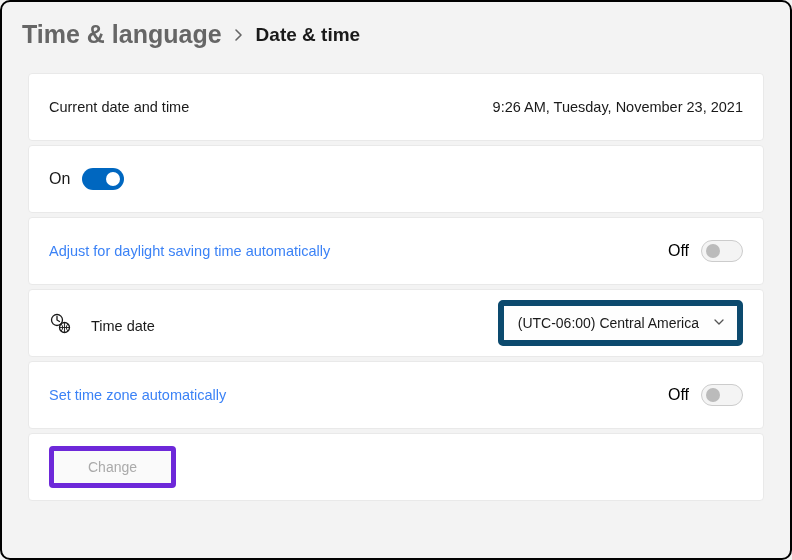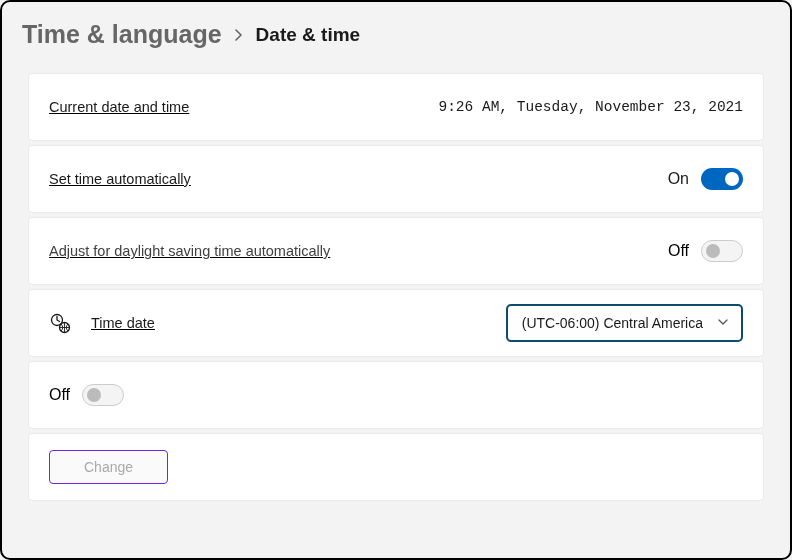--- a/index.html
+++ b/index.html
@@ -46,33 +46,31 @@
       border-radius: 4px;
       display: flex;
       align-items: center;
       justify-content: space-between;
       padding: 0 20px;
       min-height: 68px;
     }
     .row.with-icon { min-height: 68px; }
     .row-left {
       display: flex;
-      align-items: center;
+      align-items: flex-end;
       gap: 20px;
-      text-decoration: underline;
     }
     .row-label {
       font-size: 14.5px;
       color: #1a1a1a;
     }
-    .row.disabled .row-label { color: #404040; }
+    .row.disabled .row-label { color: #3b82f6; }
     .row-value {
       font-size: 14.5px;
       color: #1a1a1a;
-      font-family: Liberation Mono, monospace;
     }
     .toggle-wrap {
       display: flex;
       align-items: center;
       gap: 12px;
     }
     .toggle-state {
       font-size: 16px;
     }
     .toggle-state.on { color: #1a1a1a; }
@@ -95,35 +93,35 @@
       top: 50%;
       transform: translateY(-50%);
     }
     .toggle.on .toggle-knob { background: #fff; right: 4px; }
     .toggle.off .toggle-knob { background: #888; left: 4px; }
     .toggle.off.disabled .toggle-knob { background: #bbb; }
     .dropdown {
       display: flex;
       align-items: center;
       gap: 14px;
-      border: 2px solid #0c4a6e;
+      border: 6px solid #0c4a6e;
       border-radius: 5px;
       padding: 8px 12px 8px 14px;
       background: #fefefe;
       cursor: pointer;
       min-width: 236px;
       justify-content: space-between;
     }
     .dropdown-text {
       font-size: 14px;
       color: #1a1a1a;
     }
     .dropdown-chevron { color: #666; }
     .button {
-      border: 1px solid #6d28d9;
+      border: 5px solid #6d28d9;
       border-radius: 4px;
       padding: 8px 34px;
       background: #fafafa;
       color: #aaa;
       font-size: 14px;
       cursor: default;
     }
     .icon-sm { width: 22px; height: 22px; display: flex; align-items: center; justify-content: center; }
   </style>
 </head>
@@ -142,23 +140,20 @@
 <div class="rows">
 
   <div class="row">
     <div class="row-left">
       <span class="row-label">Current date and time</span>
     </div>
     <span class="row-value">9:26 AM, Tuesday, November 23, 2021</span>
   </div>
 
   <div class="row">
-    <div class="row-left">
-      <span class="row-label">Set time automatically</span>
-    </div>
     <div class="toggle-wrap">
       <span class="toggle-state on">On</span>
       <div class="toggle on">
         <div class="toggle-knob"></div>
       </div>
     </div>
   </div>
 
   <div class="row disabled">
     <div class="row-left">
@@ -188,20 +183,23 @@
       <span class="dropdown-text">(UTC-06:00) Central America</span>
       <span class="dropdown-chevron">
         <svg width="12" height="12" viewBox="0 0 12 12">
             <path d="M2 4 L6 8 L10 4" stroke="#555" stroke-width="1.3" fill="none" stroke-linecap="round" stroke-linejoin="round"></path>
           </svg>
       </span>
     </div>
   </div>
 
   <div class="row disabled">
+    <div class="row-left">
+      <span class="row-label">Set time zone automatically</span>
+    </div>
     <div class="toggle-wrap">
       <span class="toggle-state off">Off</span>
       <div class="toggle off disabled">
         <div class="toggle-knob"></div>
       </div>
     </div>
   </div>
 
   <div class="row disabled">
     <div class="button">Change</div>

